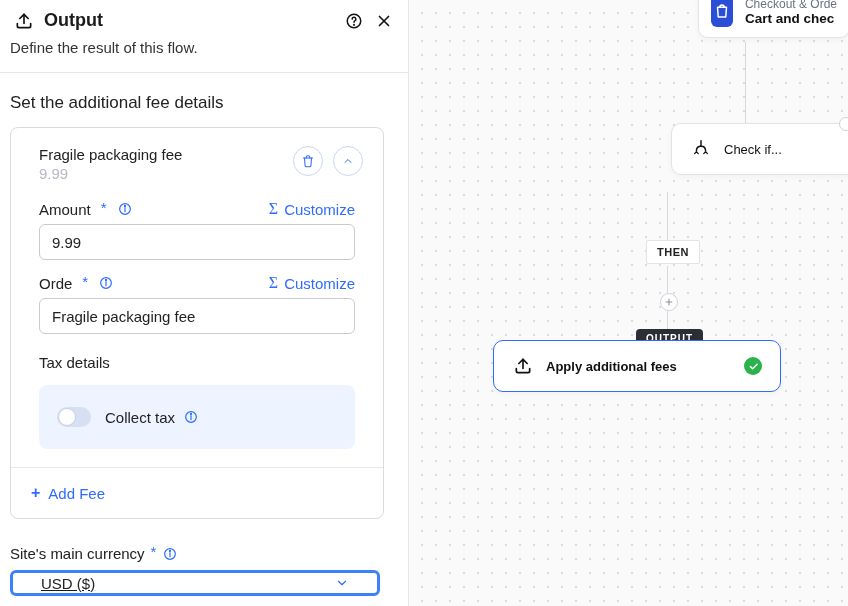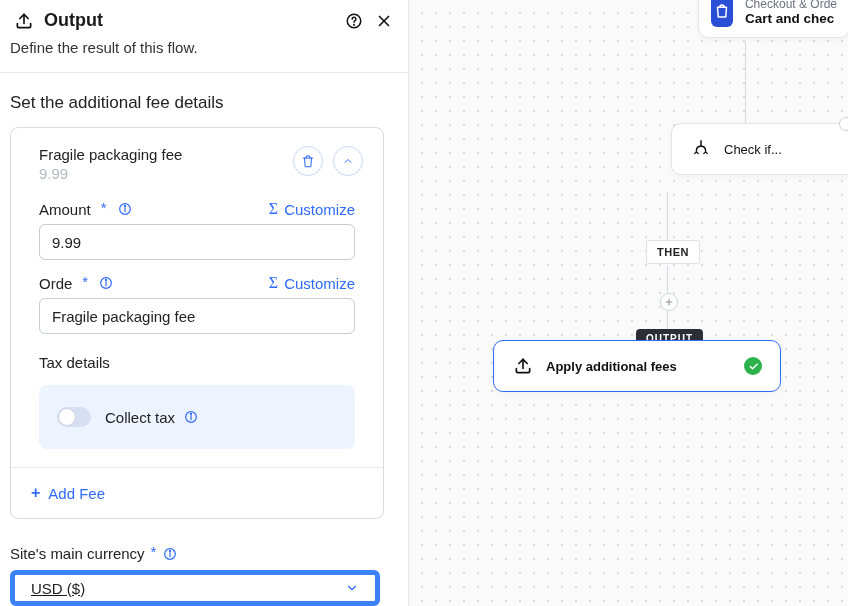--- a/index.html
+++ b/index.html
@@ -39,21 +39,21 @@
   .toggle-knob { position: absolute; left: 1px; top: 1px; width: 18px; height: 18px; border-radius: 50%; background: #fff; border: 1px solid #c9d0e0; }
   .tax-label { font-size: 15px; color: #222; display: inline-flex; align-items: center; gap: 8px; }
 
   .card-divider { height: 1px; background: #e5e7eb; }
   .add-fee { padding: 16px 20px; color: #2f6bff; font-size: 15px; display: inline-flex; align-items: center; gap: 8px; cursor: pointer; width: 100%; }
   .plus { font-size: 16px; font-weight: 600; }
 
   .currency-block { padding: 12px 10px 0 10px; text-decoration: underline; }
   .currency-label { font-size: 15px; color: #222; display: inline-flex; align-items: center; gap: 6px; margin-bottom: 8px; }
   .select { position: relative; }
-  .select-input { width: 370px; height: 36px; border: 5px solid #3b82f6; border-radius: 6px; padding: 0 16px; font-size: 15px; color: #222; display: flex; align-items: center; justify-content: space-between; cursor: pointer; }
+  .select-input { width: 370px; height: 26px; border: 3px solid #3b82f6; border-radius: 6px; padding: 0 28px; font-size: 15px; color: #222; display: flex; align-items: center; justify-content: space-between; cursor: pointer; }
   .chev-down { width: 14px; height: 14px; }
 
   
   .canvas { flex: 1; position: relative; background: #fafafa; background-image: radial-gradient(#d8dbe0 1px, transparent 1px); background-size: 14px 14px; background-position: 6px 6px; }
   .canvas-inner { position: absolute; inset: 0; }
 
   .node { position: absolute; background: #fff; border: 1px solid #e1e3e8; border-radius: 10px; box-shadow: 0 2px 6px rgba(0,0,0,0.04); display: flex; align-items: center; gap: 12px; padding: 14px 18px; }
   .node .node-icon { width: 22px; height: 22px; display: inline-flex; align-items: center; justify-content: center; }
   .node .node-title { font-size: 13px; color: #111; font-weight: 500; }
 

